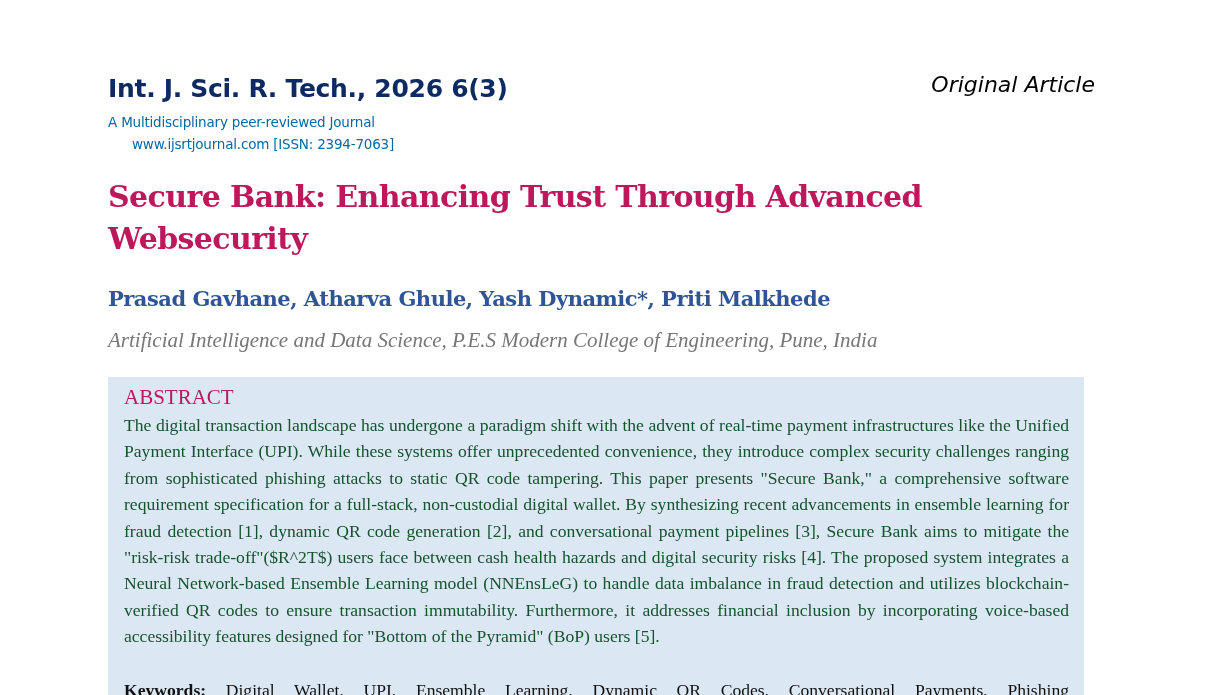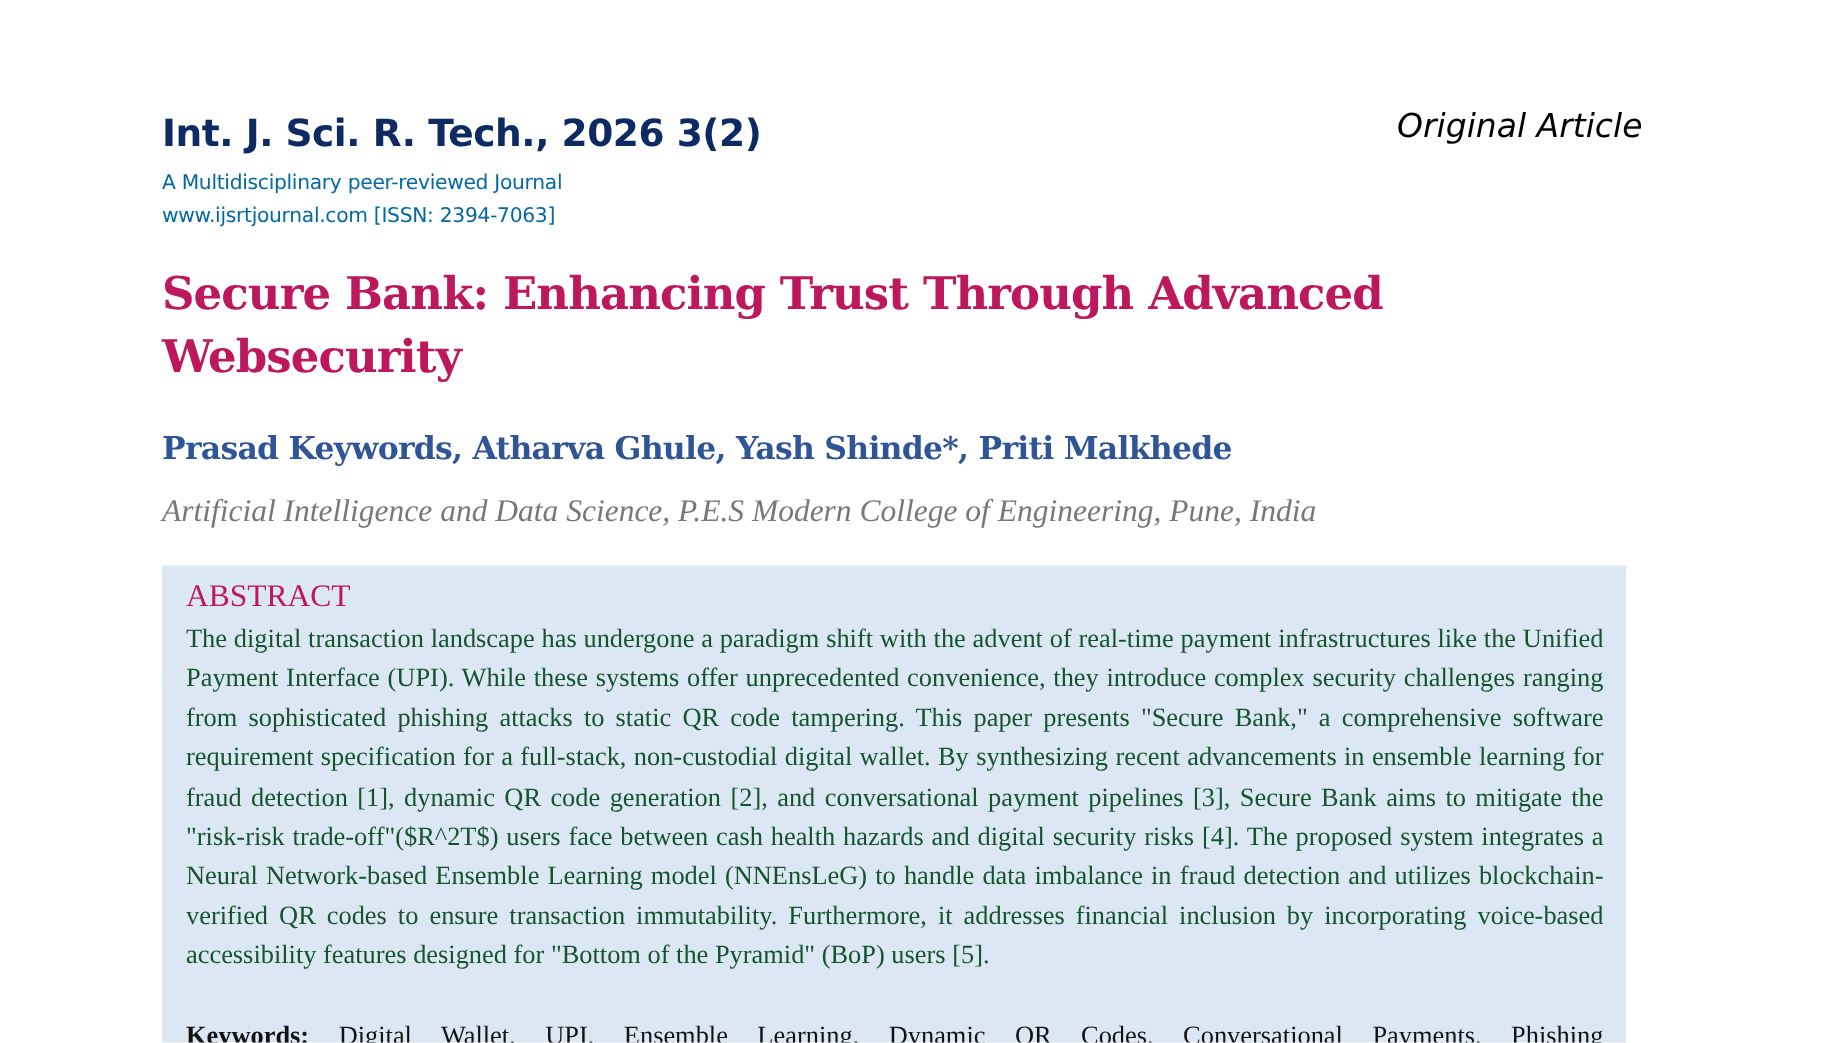--- a/index.html
+++ b/index.html
@@ -14,21 +14,21 @@
     font-size: 25px; color: #0e2a63; letter-spacing: -0.3px;
     white-space: nowrap;
   }
   .journal-sub {
     position: absolute; left: 108px;
     font-family: "DejaVu Sans", sans-serif;
     font-size: 13.5px; color: #0369a1; white-space: nowrap;
     letter-spacing: -0.2px;
   }
   .sub1 { top: 114px; }
-  .sub2 { top: 136px; }
+  .sub2 { top: 136px; margin-left: 24px; }
   .article-type {
     position: absolute; right: 125px; top: 72px;
     font-family: "DejaVu Sans", sans-serif; font-style: italic;
     font-size: 22px; color: #000000; white-space: nowrap;
   }
   .title {
     position: absolute; left: 108px; top: 176px; width: 900px;
     font-family: "DejaVu Serif", serif; font-weight: bold;
     font-size: 30px; line-height: 42px; color: #be185d;
     letter-spacing: -0.6px;
@@ -62,27 +62,27 @@
     position: absolute; left: 16px; top: 300px; width: 945px;
     font-family: "Liberation Serif", serif; font-size: 17.6px;
     line-height: 26.4px; color: #111111; text-align: justify;
     text-align-last: justify;
   }
   .kw-label { font-weight: bold; }
 </style>
 </head>
 <body>
 
-<div class="journal">Int. J. Sci. R. Tech., 2026 3(2)</div>
+<div class="journal">Int. J. Sci. R. Tech., 2026 6(3)</div>
 <div class="journal-sub sub1">A Multidisciplinary peer-reviewed Journal</div>
 <div class="journal-sub sub2">www.ijsrtjournal.com [ISSN: 2394-7063]</div>
 <div class="article-type">Original Article</div>
 
 <div class="title">Secure Bank: Enhancing Trust Through Advanced Websecurity</div>
-<div class="authors">Prasad Keywords, Atharva Ghule, Yash Shinde*, Priti Malkhede</div>
+<div class="authors">Prasad Gavhane, Atharva Ghule, Yash Dynamic*, Priti Malkhede</div>
 <div class="affil">Artificial Intelligence and Data Science, P.E.S Modern College of Engineering, Pune, India</div>
 
 <div class="abstract-box">
   <div class="abstract-heading">ABSTRACT</div>
   <div class="abstract-body">The digital transaction landscape has undergone a paradigm shift with the advent of real-time payment infrastructures like the Unified Payment Interface (UPI). While these systems offer unprecedented convenience, they introduce complex security challenges ranging from sophisticated phishing attacks to static QR code tampering. This paper presents "Secure Bank," a comprehensive software requirement specification for a full-stack, non-custodial digital wallet. By synthesizing recent advancements in ensemble learning for fraud detection [1], dynamic QR code generation [2], and conversational payment pipelines [3], Secure Bank aims to mitigate the "risk-risk trade-off"($R^2T$) users face between cash health hazards and digital security risks [4]. The proposed system integrates a Neural Network-based Ensemble Learning model (NNEnsLeG) to handle data imbalance in fraud detection and utilizes blockchain- verified QR codes to ensure transaction immutability. Furthermore, it addresses financial inclusion by incorporating voice-based accessibility features designed for "Bottom of the Pyramid" (BoP) users [5].</div>
   <div class="keywords">
     <span class="kw-label">Keywords:</span>
     <span>Digital Wallet, UPI, Ensemble Learning, Dynamic QR Codes, Conversational Payments, Phishing</span>
   </div>
 </div>

